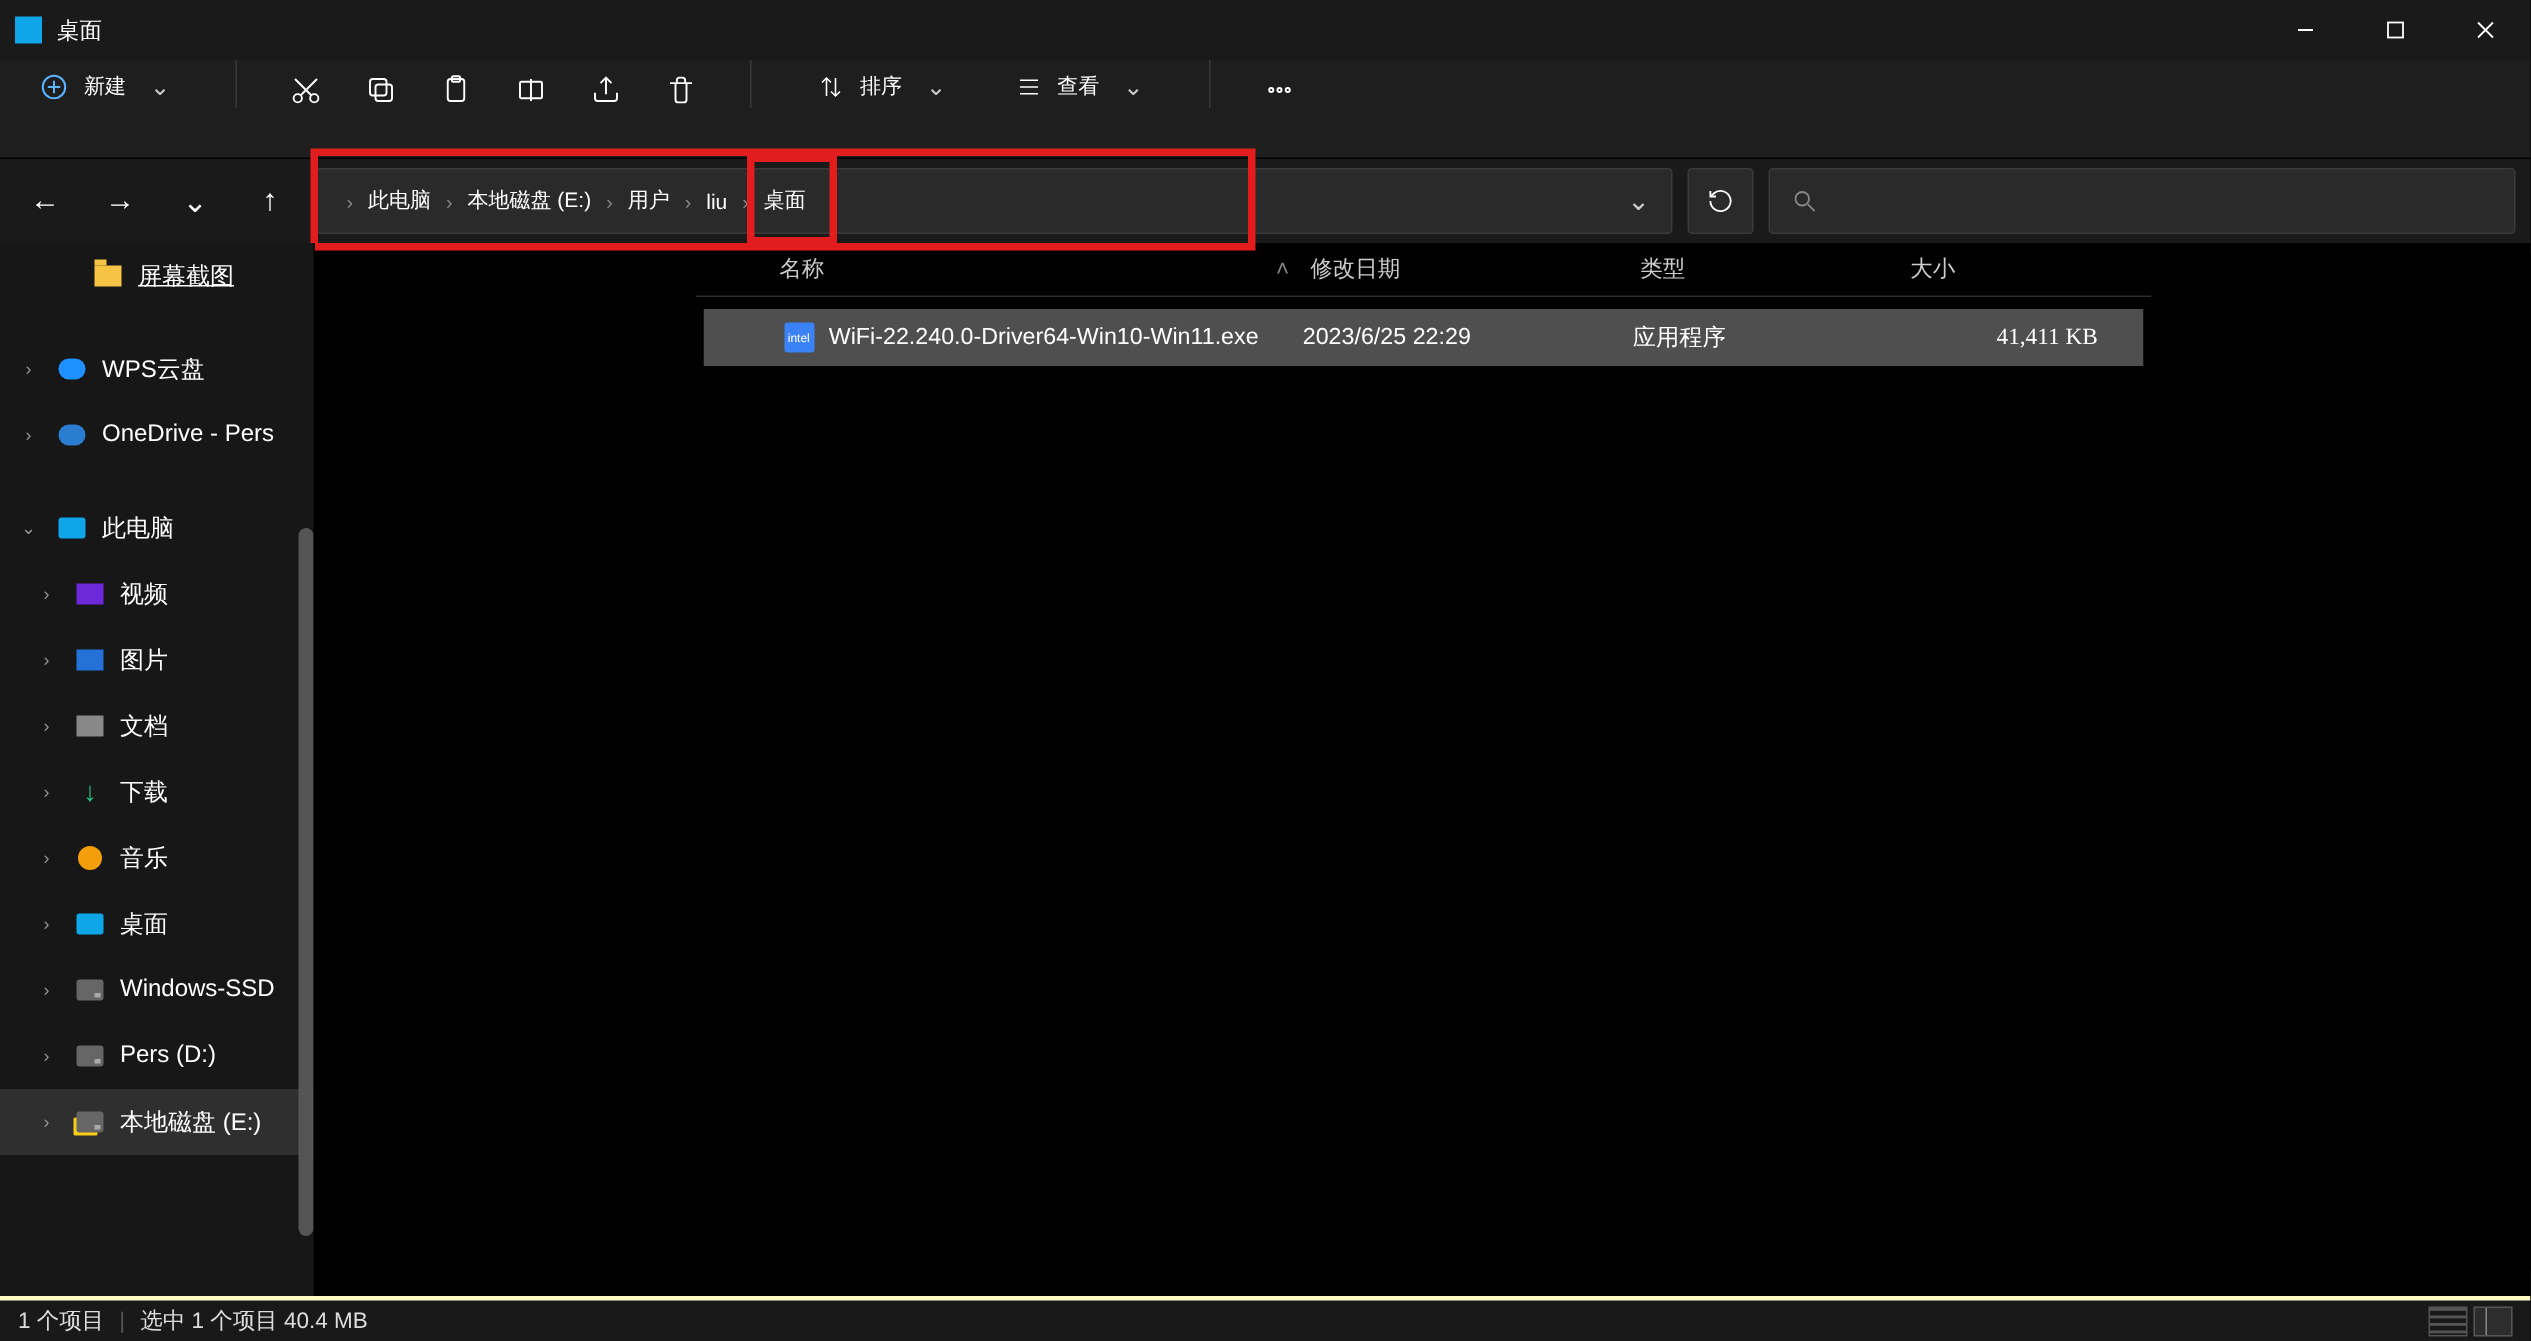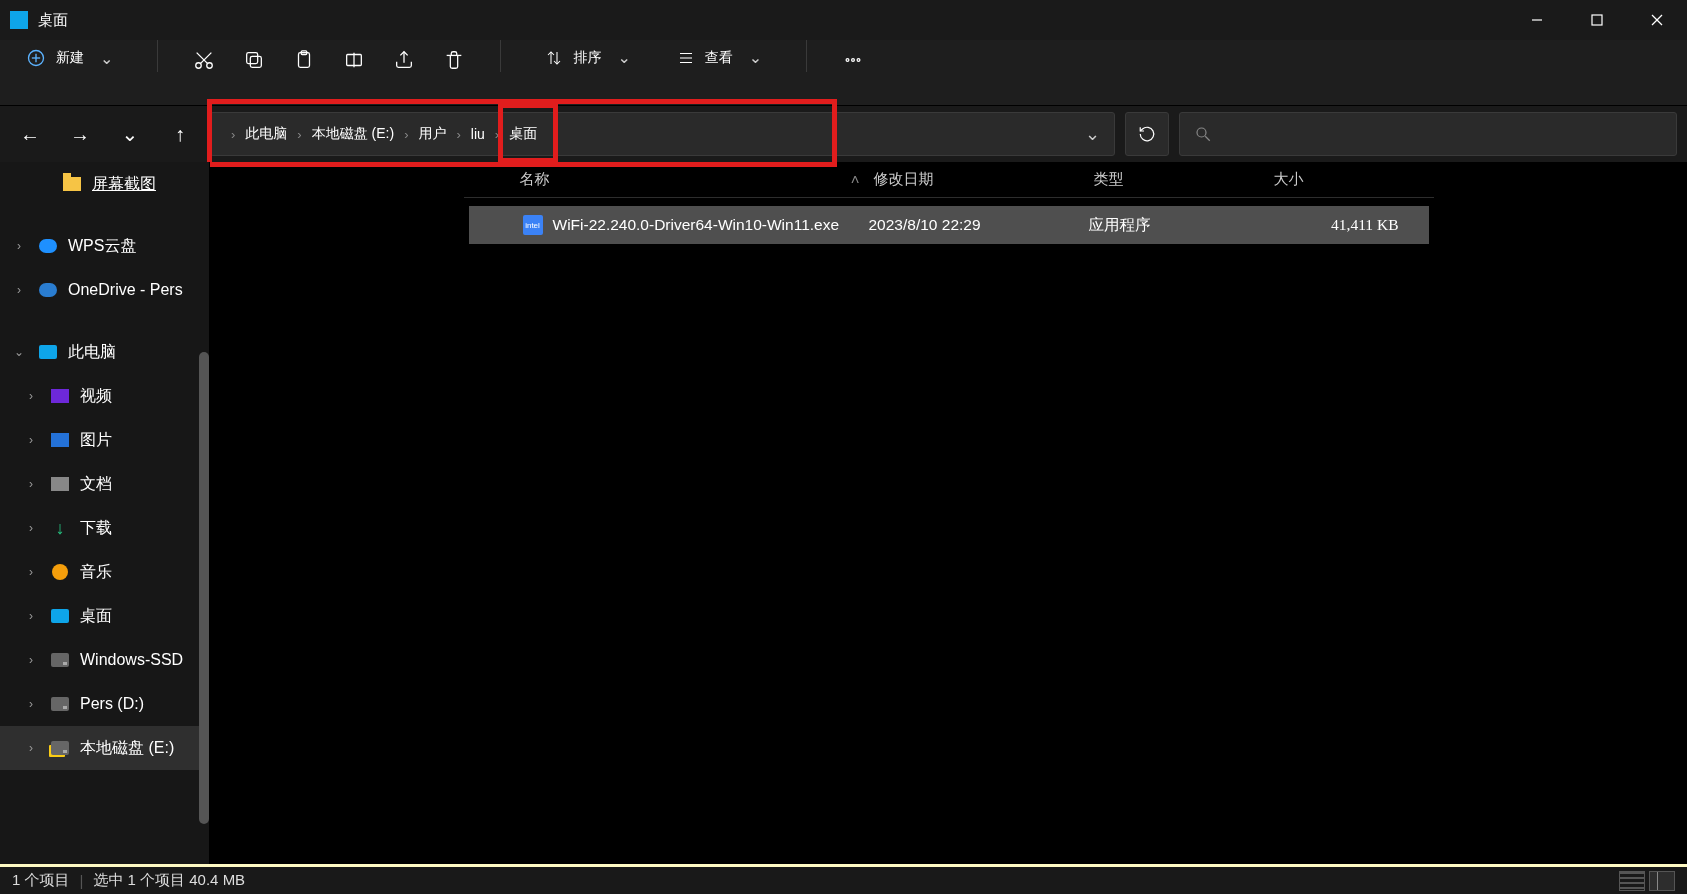--- a/index.html
+++ b/index.html
@@ -391,21 +391,21 @@
       <div class="c">
           <span>大小</span>
         </div>
     </div>
     <div class="list" id="file-list">
         <div class="row sel">
           <div class="name">
             <span class="fi">intel</span>
             <span>WiFi-22.240.0-Driver64-Win10-Win11.exe</span>
           </div>
-          <div>2023/8/10 22:29</div>
+          <div>2023/6/25 22:29</div>
           <div>应用程序</div>
           <div class="size">41,411 KB</div>
         </div>
       </div>
   </div>
 </div>
 
 <div class="status">
   <span>1 个项目</span>
   <span class="sep">|</span>

